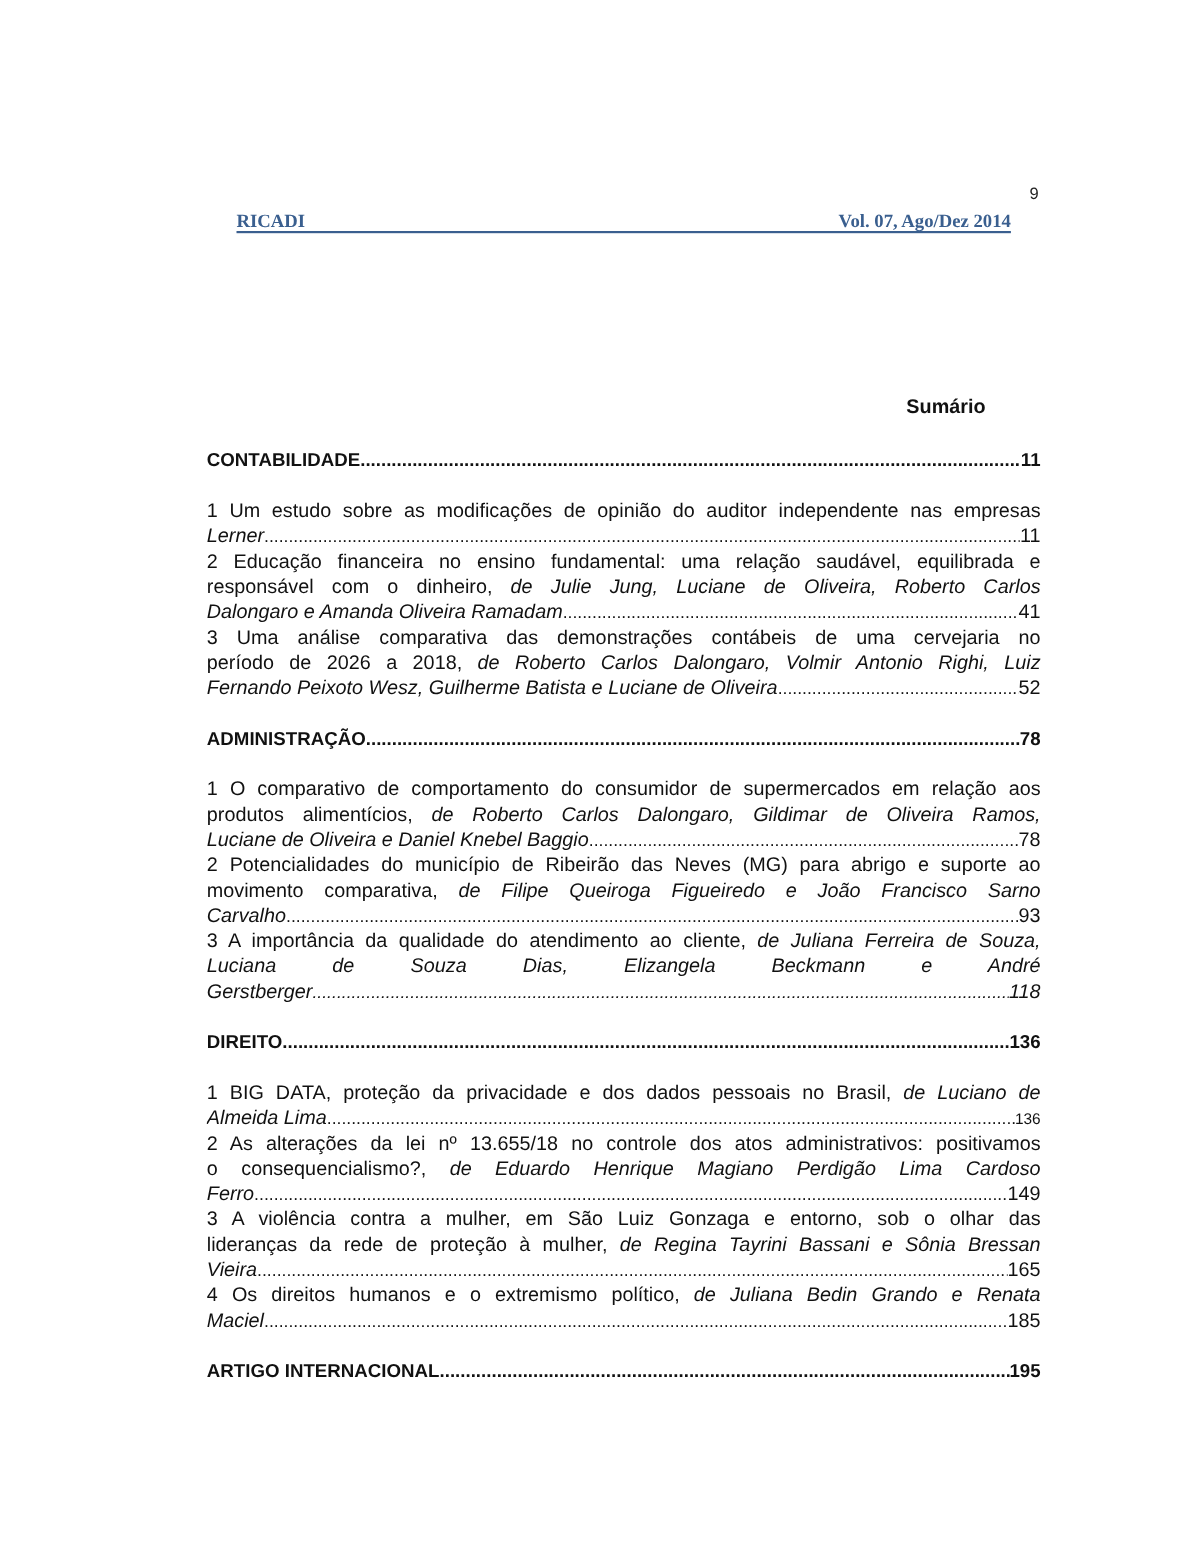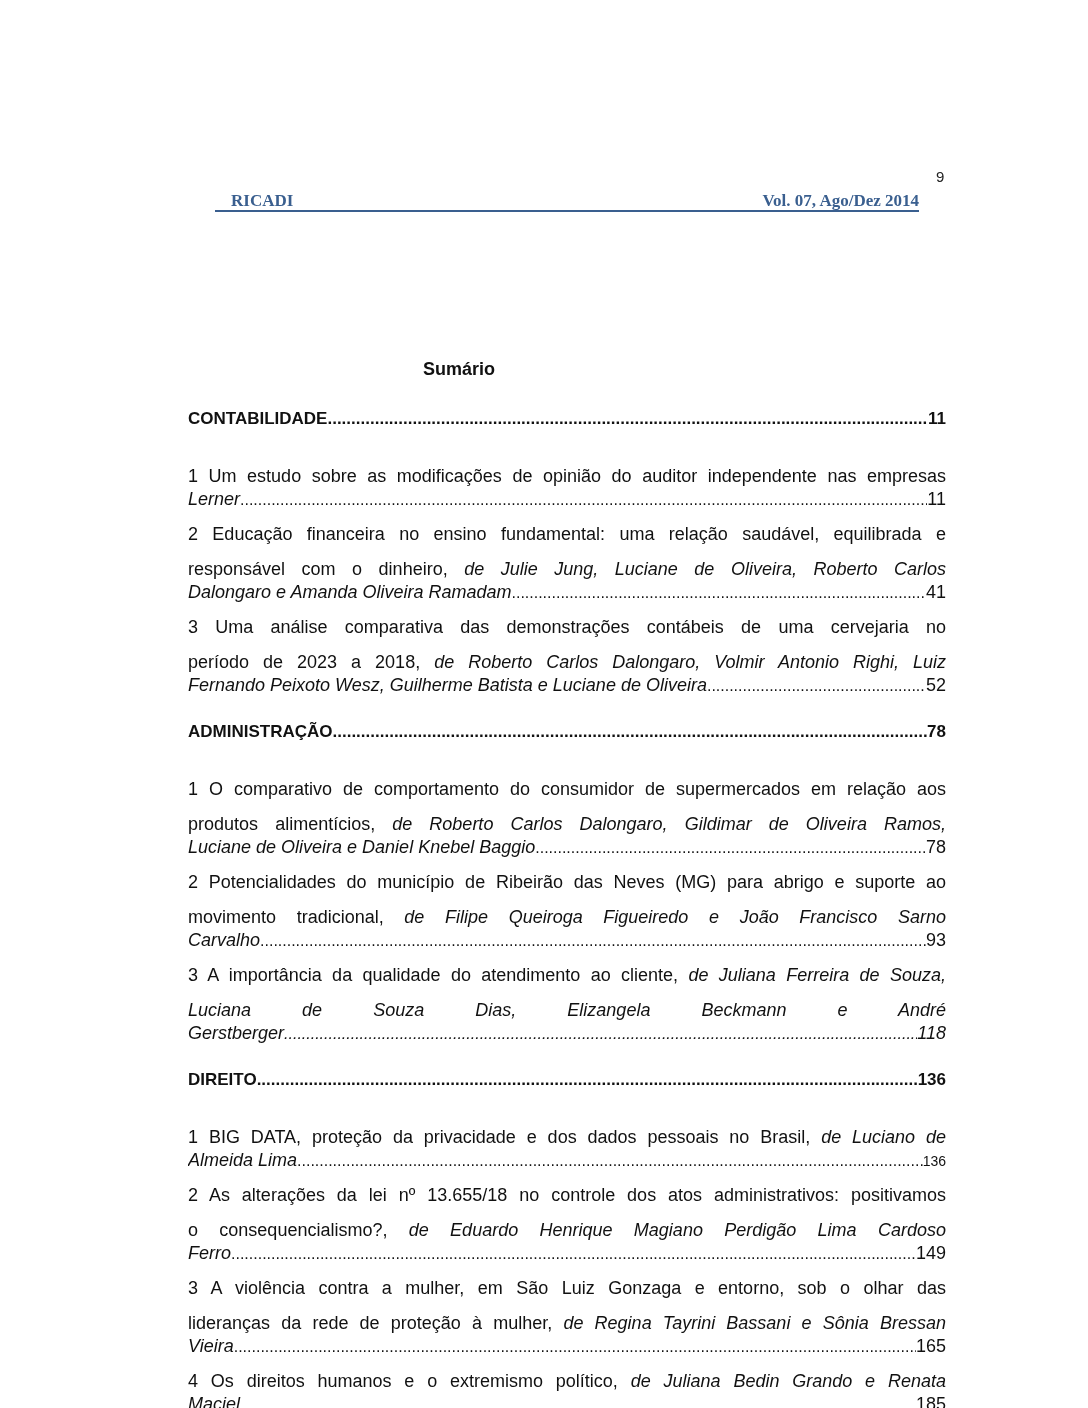--- a/index.html
+++ b/index.html
@@ -1,40 +1,40 @@
 <!DOCTYPE html>
 <html><head>
 <meta charset="utf-8">
 <style>
   html, body { margin: 0; padding: 0; background: #ffffff; }
   body { width: 1088px; height: 1408px; position: relative; overflow: hidden; font-family: "Liberation Sans", sans-serif; color: #111; }
   .page-number { position: absolute; left: 936px; top: 168px; font-size: 15px; font-family: "Liberation Sans", sans-serif; color: #222; }
   .running-header { position: absolute; left: 215px; top: 190px; width: 704px; height: 20px; border-bottom: 2px solid #3a5f8f; }
   .running-header span { position: absolute; bottom: 0px; font-family: "Liberation Serif", serif; font-weight: bold; font-size: 17px; color: #3a5f8f; line-height: 18px; }
-  .hdr-left { left: 0; margin-left: 16px; }
+  .hdr-left { left: 0; }
   .hdr-right { right: 0; }
-  .toc-title { position: absolute; left: 0; width: 896px; top: 359px; text-align: center; font-weight: bold; font-size: 18px; padding-left: 22px; box-sizing: border-box; }
+  .toc-title { position: absolute; left: 0; width: 896px; top: 359px; text-align: right; font-weight: bold; font-size: 18px; padding-left: 22px; box-sizing: border-box; }
   .toc { position: absolute; left: 188px; top: 407px; width: 758px; font-size: 18px; line-height: 23px; }
   .section { margin: 0; }
   .sec-head { font-weight: bold; font-size: 17px; display: flex; align-items: baseline; white-space: nowrap; overflow: hidden; height: 23px; }
   .sec-head .lbl { flex: 0 0 auto; text-align: right; }
   .sec-head .dots { flex: 1 1 auto; overflow: hidden; }
   .sec-head .dots::before { content: "........................................................................................................................................................................................................................................................"; font-weight: bold; }
   .sec-head .pg { flex: 0 0 auto; }
   .gap { height: 23px; }
   .entry { text-align: justify; margin: 0; }
   .lastline { display: flex; align-items: baseline; white-space: nowrap; overflow: hidden; height: 23px; }
   .lastline .lead { flex: 0 0 auto; }
   .lastline .dots { flex: 1 1 auto; overflow: hidden; font-size: 16px; }
   .lastline .dots::before { content: "........................................................................................................................................................................................................................................................"; }
   .lastline .pg { flex: 0 0 auto; }
   .lastline .pg.small { font-size: 14px; }
   .lastline .pg.ital { font-style: italic; }
   .it { font-style: italic; }
-  .just-line { text-align: justify; text-align-last: justify; display: block; height: 23px; white-space: nowrap; margin-top: 12px; }
+  .just-line { text-align: justify; text-align-last: justify; display: block; height: 23px; white-space: nowrap; }
 </style>
 </head>
 <body>
 
 <div class="page-number">9</div>
 
 <div class="running-header">
   <span class="hdr-left">RICADI</span>
   <span class="hdr-right">Vol. 07, Ago/Dez  2014</span>
 </div>
@@ -65,21 +65,21 @@
       <span class="just-line"><span>responsável com o dinheiro,</span> <span class="it">de Julie Jung, Luciane de Oliveira, Roberto Carlos</span></span>
       <div class="lastline">
           <span class="lead it">Dalongaro e Amanda Oliveira Ramadam</span>
           <span class="dots"></span>
           <span class="pg">41</span>
         </div>
     </div>
 
     <div class="entry">
       <span class="just-line"><span>3 Uma análise comparativa das demonstrações contábeis de uma cervejaria no</span></span>
-      <span class="just-line"><span>período de 2023 a 2018,</span> <span class="it">de Roberto Carlos Dalongaro, Volmir Antonio Righi, Luiz</span></span>
+      <span class="just-line"><span>período de 2026 a 2018,</span> <span class="it">de Roberto Carlos Dalongaro, Volmir Antonio Righi, Luiz</span></span>
       <div class="lastline">
           <span class="lead it">Fernando Peixoto Wesz, Guilherme Batista e Luciane de Oliveira</span>
           <span class="dots"></span>
           <span class="pg">52</span>
         </div>
     </div>
     <div class="gap"></div>
   </div>
 
   <div class="section">
@@ -95,21 +95,21 @@
       <span class="just-line"><span>produtos alimentícios,</span> <span class="it">de Roberto Carlos Dalongaro, Gildimar de Oliveira Ramos,</span></span>
       <div class="lastline">
           <span class="lead it">Luciane de Oliveira e Daniel Knebel Baggio</span>
           <span class="dots"></span>
           <span class="pg">78</span>
         </div>
     </div>
 
     <div class="entry">
       <span class="just-line"><span>2 Potencialidades do município de Ribeirão das Neves (MG) para abrigo e suporte ao</span></span>
-      <span class="just-line"><span>movimento tradicional,</span> <span class="it">de Filipe Queiroga Figueiredo e João Francisco Sarno</span></span>
+      <span class="just-line"><span>movimento comparativa,</span> <span class="it">de Filipe Queiroga Figueiredo e João Francisco Sarno</span></span>
       <div class="lastline">
           <span class="lead it">Carvalho</span>
           <span class="dots"></span>
           <span class="pg">93</span>
         </div>
     </div>
 
     <div class="entry">
       <span class="just-line"><span>3 A importância da qualidade do atendimento ao cliente,</span> <span class="it">de Juliana Ferreira de Souza,</span></span>
       <span class="just-line"><span class="it">Luciana de Souza Dias, Elizangela Beckmann e André</span></span>

